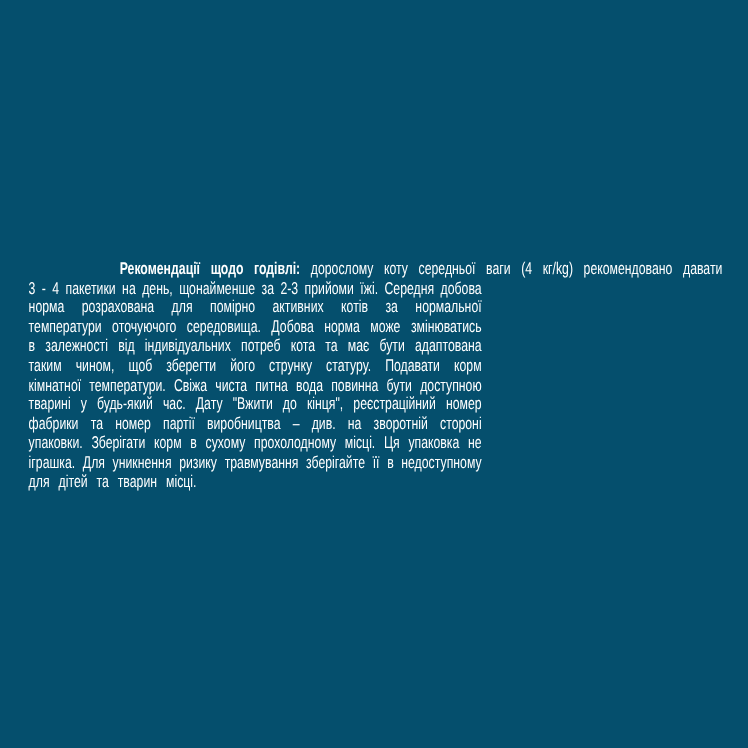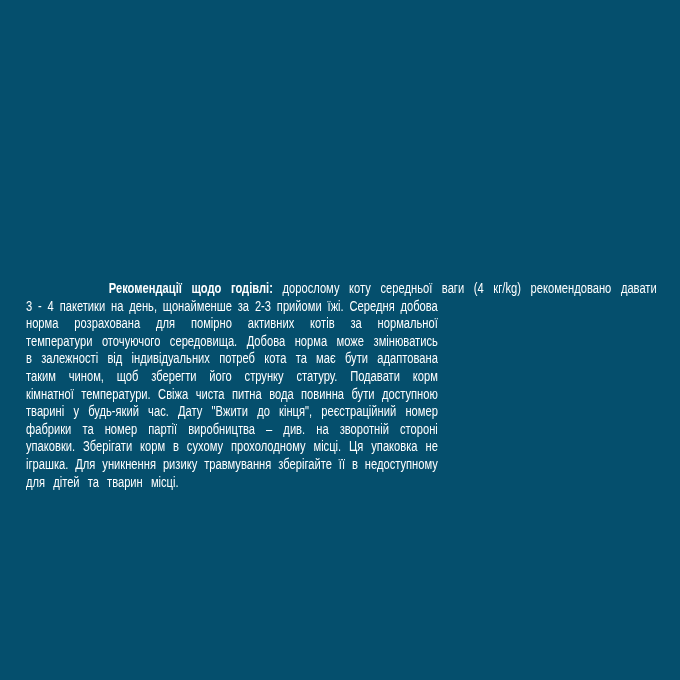--- a/index.html
+++ b/index.html
@@ -10,21 +10,20 @@
     width: 680px;
     height: 680px;
     overflow: hidden;
     position: relative;
     background: #054f6d; 
     font-family: "Liberation Sans", sans-serif;
   }
   .panel {
     position: absolute;
     inset: 0;
-    margin-top: 43px;
   }
   .text-block {
     position: absolute;
     left: 26px;
     top: 236px;
     width: 900px;
     transform: scaleX(0.72);
     transform-origin: 0 0;
     color: #ffffff;
     font-size: 15.5px;

